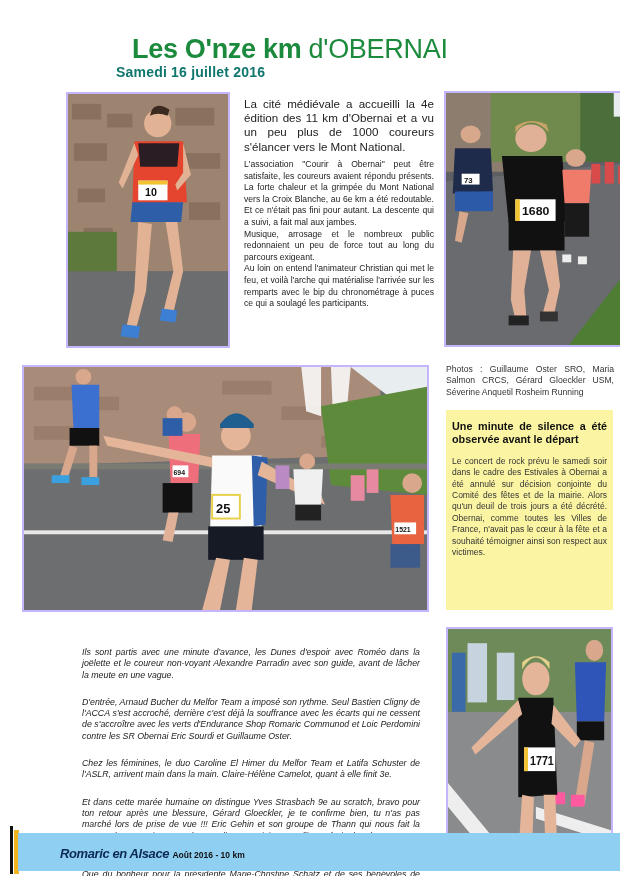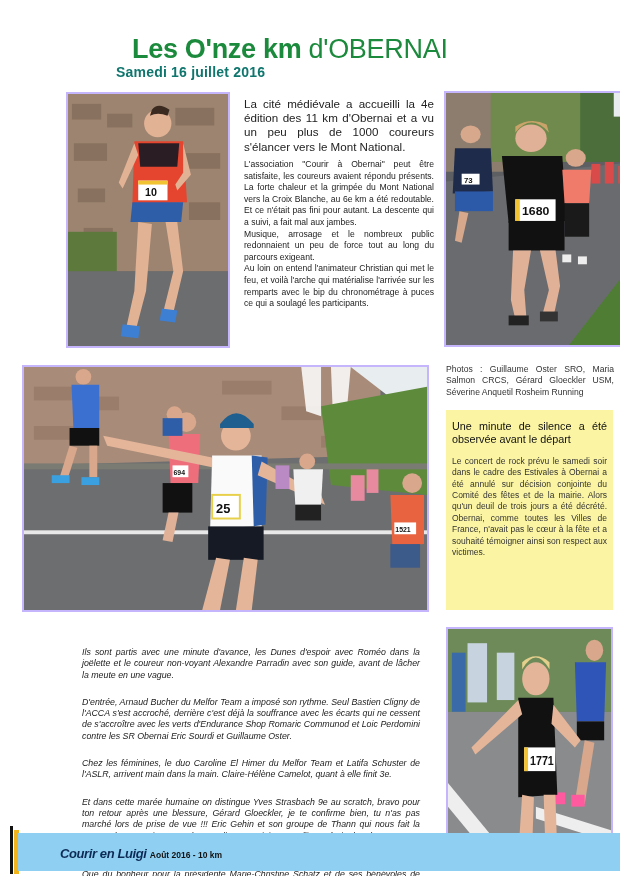--- a/index.html
+++ b/index.html
@@ -19,21 +19,21 @@
   #photo3 { left: 22px; top: 365px; width: 407px; height: 247px; text-align: center; }
   #photo4 { left: 446px; top: 627px; width: 167px; height: 229px; }
 
   .lead { position: absolute; left: 244px; top: 97px; width: 190px; font-size: 11.6px; line-height: 14.2px; color: #222; text-align: justify; }
   .body1 { position: absolute; left: 244px; top: 159px; width: 190px; font-size: 8.6px; line-height: 11.6px; color: #222; text-align: justify; }
   .body1 p { margin: 0; }
 
   .credits { position: absolute; left: 446px; top: 364px; width: 168px; font-size: 8.6px; line-height: 11.4px; color: #333; text-align: justify; }
 
   .box { position: absolute; left: 446px; top: 410px; width: 167px; height: 200px; background: #fbf5a3; padding: 10px 6px 6px 6px; }
-  .box h3 { font-size: 10.8px; line-height: 13.4px; font-weight: normal; color: #111; margin-bottom: 9px; text-align: justify; }
+  .box h3 { font-size: 10.8px; line-height: 13.4px; font-weight: bold; color: #111; margin-bottom: 9px; text-align: justify; }
   .box p { font-size: 8.5px; line-height: 11.4px; color: #333; text-align: justify; }
 
   .body2 { position: absolute; left: 66px; top: 631px; width: 370px; font-size: 8.8px; line-height: 11.3px; color: #222; text-align: justify; }
   .body2 p { margin: 16px; font-style: italic; }
   .body2 p.gap { margin-top: 9px; }
 
   .footer-bar { position: absolute; left: 18px; top: 833px; width: 602px; height: 38px; background: #8fd0f2; }
   .footer-text { position: absolute; left: 60px; top: 846px; font-size: 12px; color: #0d2a55; white-space: nowrap; }
   .footer-text .brand { font-style: italic; font-weight: bold; font-size: 13px; letter-spacing: -0.4px; }
   .footer-text .issue { font-weight: bold; font-size: 8.5px; color: #111; }
@@ -233,15 +233,15 @@
     <path d="M108 64 L136 94 L130 100 L106 80 Z" fill="#e4b599"></path>
     <path d="M76 140 L72 190 L86 190 L88 142 Z" fill="#e4b599"></path>
     <path d="M98 140 L100 190 L112 190 L110 140 Z" fill="#e4b599"></path>
   </svg>
 </div>
 
 <div class="side-black"></div>
 <div class="side-yellow"></div>
 <div class="footer-bar"></div>
 <div class="footer-text">
-  <span class="brand">Courir en Luigi</span>
+  <span class="brand">Romaric en Alsace</span>
   <span class="issue">Août 2016 - 10 km</span>
 </div>
 
 </body></html>

